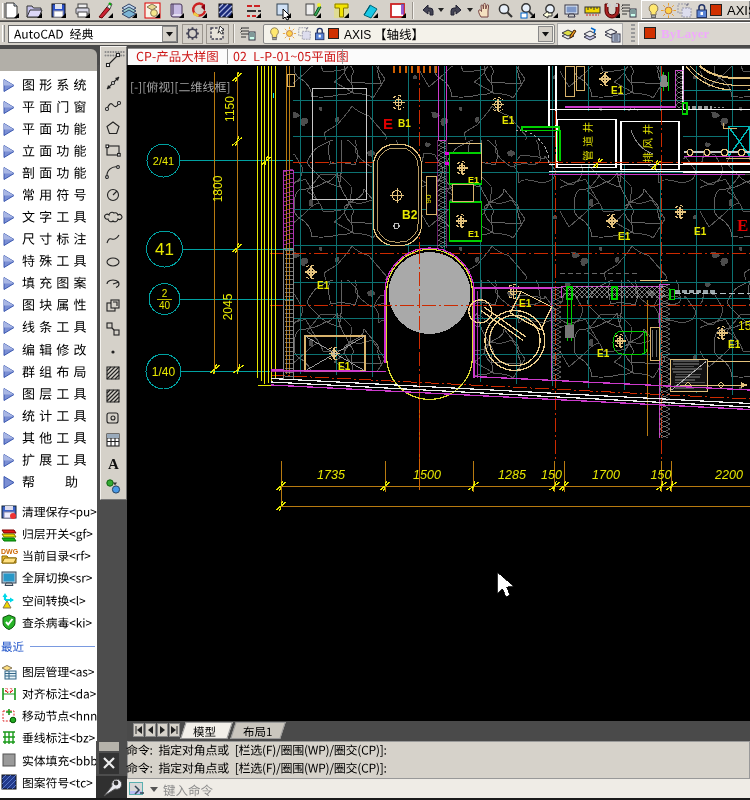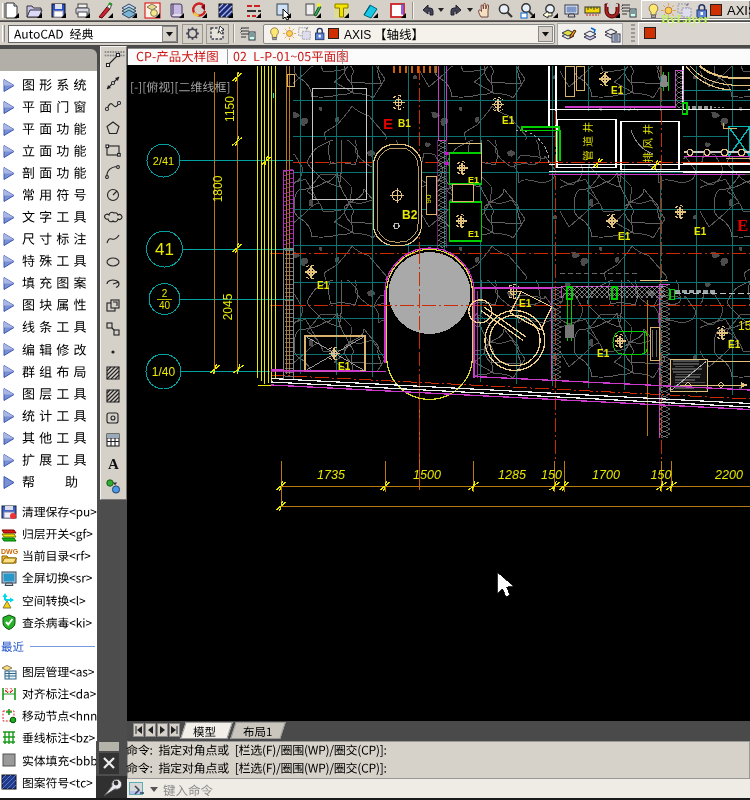--- a/index.html
+++ b/index.html
@@ -1164,21 +1164,21 @@
   </svg>
 <svg class="t" style="left:604px;top:26px" width="17" height="17" viewBox="0 0 17 17">
     <path d="M1 9 l6-3 6 3-6 3z" fill="#eee" stroke="#334"></path>
     <path d="M1 6 l6-3 6 3-6 3z" fill="#eee" stroke="#334"></path>
     <rect x="8" y="8" width="8" height="8" fill="#cfe0f8" stroke="#334"></rect>
     <path d="M9.5 10 h5 M9.5 12 h5 M9.5 14 h5" stroke="#334"></path>
   </svg>
 <div class="abs" style="left:631px;top:24px;width:4px;height:20px;background:repeating-linear-gradient(#999 0 2px,#d5d1c9 2px 4px)"></div>
 <div class="abs" style="left:638px;top:22px;width:112px;height:25px;background:#dad6cf;border:1px solid #fff;border-right:none;box-shadow:inset 0 -1px 0 #888"></div>
 <div class="abs" style="left:644px;top:27px;width:12px;height:12px;background:#d03000;border:1px solid #222"></div>
-<div class="abs" style="left:661px;top:11px;font-size:13px;color:#bef264;font-family:'Liberation Serif',serif;font-weight:bold">ByLayer</div>
+<div class="abs" style="left:661px;top:26px;font-size:13px;color:#f0abfc;font-family:'Liberation Serif',serif;font-weight:bold">ByLayer</div>
 <div class="abs" style="left:0;top:45px;width:750px;height:20px;background:#4a4a4a"></div>
 <div class="abs" style="left:128px;top:48px;width:622px;height:17px;background:#fbfbfb;border-top:1px solid #888"></div>
 <svg class="t" style="left:136.0px;top:47.9px" width="83" height="18">
     <g fill="#cc1616" transform="translate(0,13.12) scale(0.01250,-0.01250)">
       <use href="#u43" x="0"></use>
       <use href="#u50" x="638"></use>
       <use href="#u2D" x="1271"></use>
       <use href="#u4EA7" x="1618"></use>
       <use href="#u54C1" x="2618"></use>
       <use href="#u5927" x="3618"></use>

